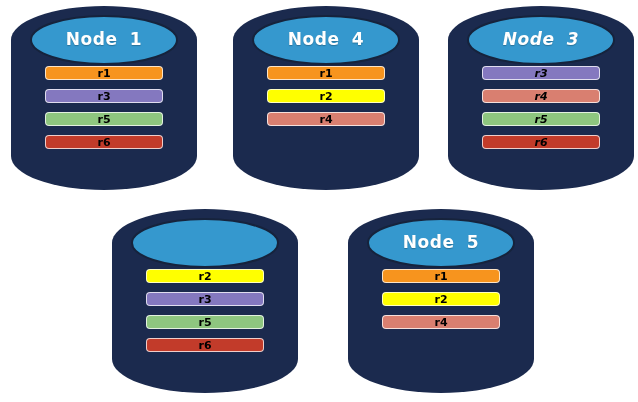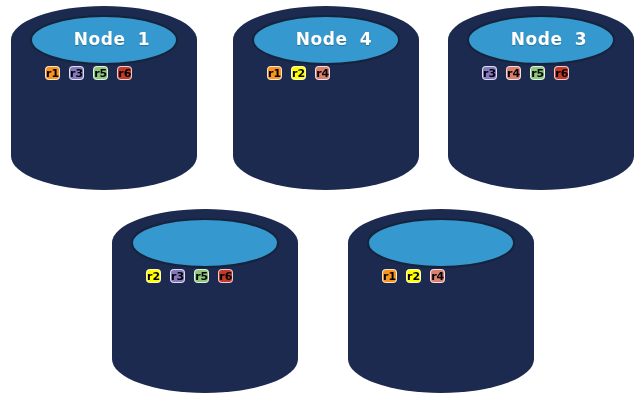--- a/index.html
+++ b/index.html
@@ -22,58 +22,58 @@
   }
   .node svg {
     position: absolute;
     left: 0;
     top: 0;
     width: 188px;
     height: 186px;
   }
   .node-title {
     position: absolute;
-    left: 8px;
+    left: 0;
     top: 24px;
     width: 100%;
     text-align: center;
     color: #ffffff;
     font-size: 17px;
     font-weight: bold;
     word-spacing: 6px;
     letter-spacing: 0.5px;
     text-shadow: 0 1px 1px rgba(0,0,0,0.25);
   }
   .bars {
     position: absolute;
     left: 50%;
     top: 61px;
     width: 118px;
     margin-left: -59px;
     display: flex;
-    flex-direction: row;
+    flex-direction: column;
     gap: 9px;
   }
   .bar {
     box-sizing: border-box;
     height: 14px;
     border-radius: 4px;
     border: 1px solid rgba(255,255,255,0.75);
     display: flex;
     align-items: center;
     justify-content: center;
     color: #000000;
     font-size: 11px;
     font-weight: bold;
     line-height: 11px;
   }
   
   .pos-n1 { left: 10px;  top: 5px; }
   .pos-n2 { left: 232px; top: 5px; }
-  .pos-n3 { left: 447px; top: 5px; }
+  .pos-n3 { left: 447px; top: 5px; font-style: italic; }
   .pos-n4 { left: 111px; top: 208px; }
   .pos-n5 { left: 347px; top: 208px; }
 </style>
 </head>
 <body>
 
 <div id="canvas">
 
   <div class="node pos-n1">
     <svg viewBox="0 0 188 186">
@@ -127,20 +127,21 @@
         <div class="bar" style="background: rgb(142, 198, 127);">r5</div>
         <div class="bar" style="background: rgb(194, 59, 42);">r6</div>
       </div>
   </div>
 
   <div class="node pos-n5">
     <svg viewBox="0 0 188 186">
       <path class="cyl-body" d="M1 35 A93 34 0 0 1 187 35 L187 151 A93 34 0 0 1 1 151 Z" fill="#1B2A4E"></path>
       <ellipse class="cyl-top" cx="94" cy="35" rx="73" ry="24" stroke-width="2" fill="#3598CE" stroke="#16233C"></ellipse>
     </svg>
+    <div class="node-title">Node 5</div>
     <div class="bars">
         <div class="bar" style="background: rgb(247, 148, 30);">r1</div>
         <div class="bar" style="background: rgb(255, 255, 0);">r2</div>
         <div class="bar" style="background: rgb(217, 127, 112);">r4</div>
       </div>
   </div>
 
 </div>
 
 </body></html>

